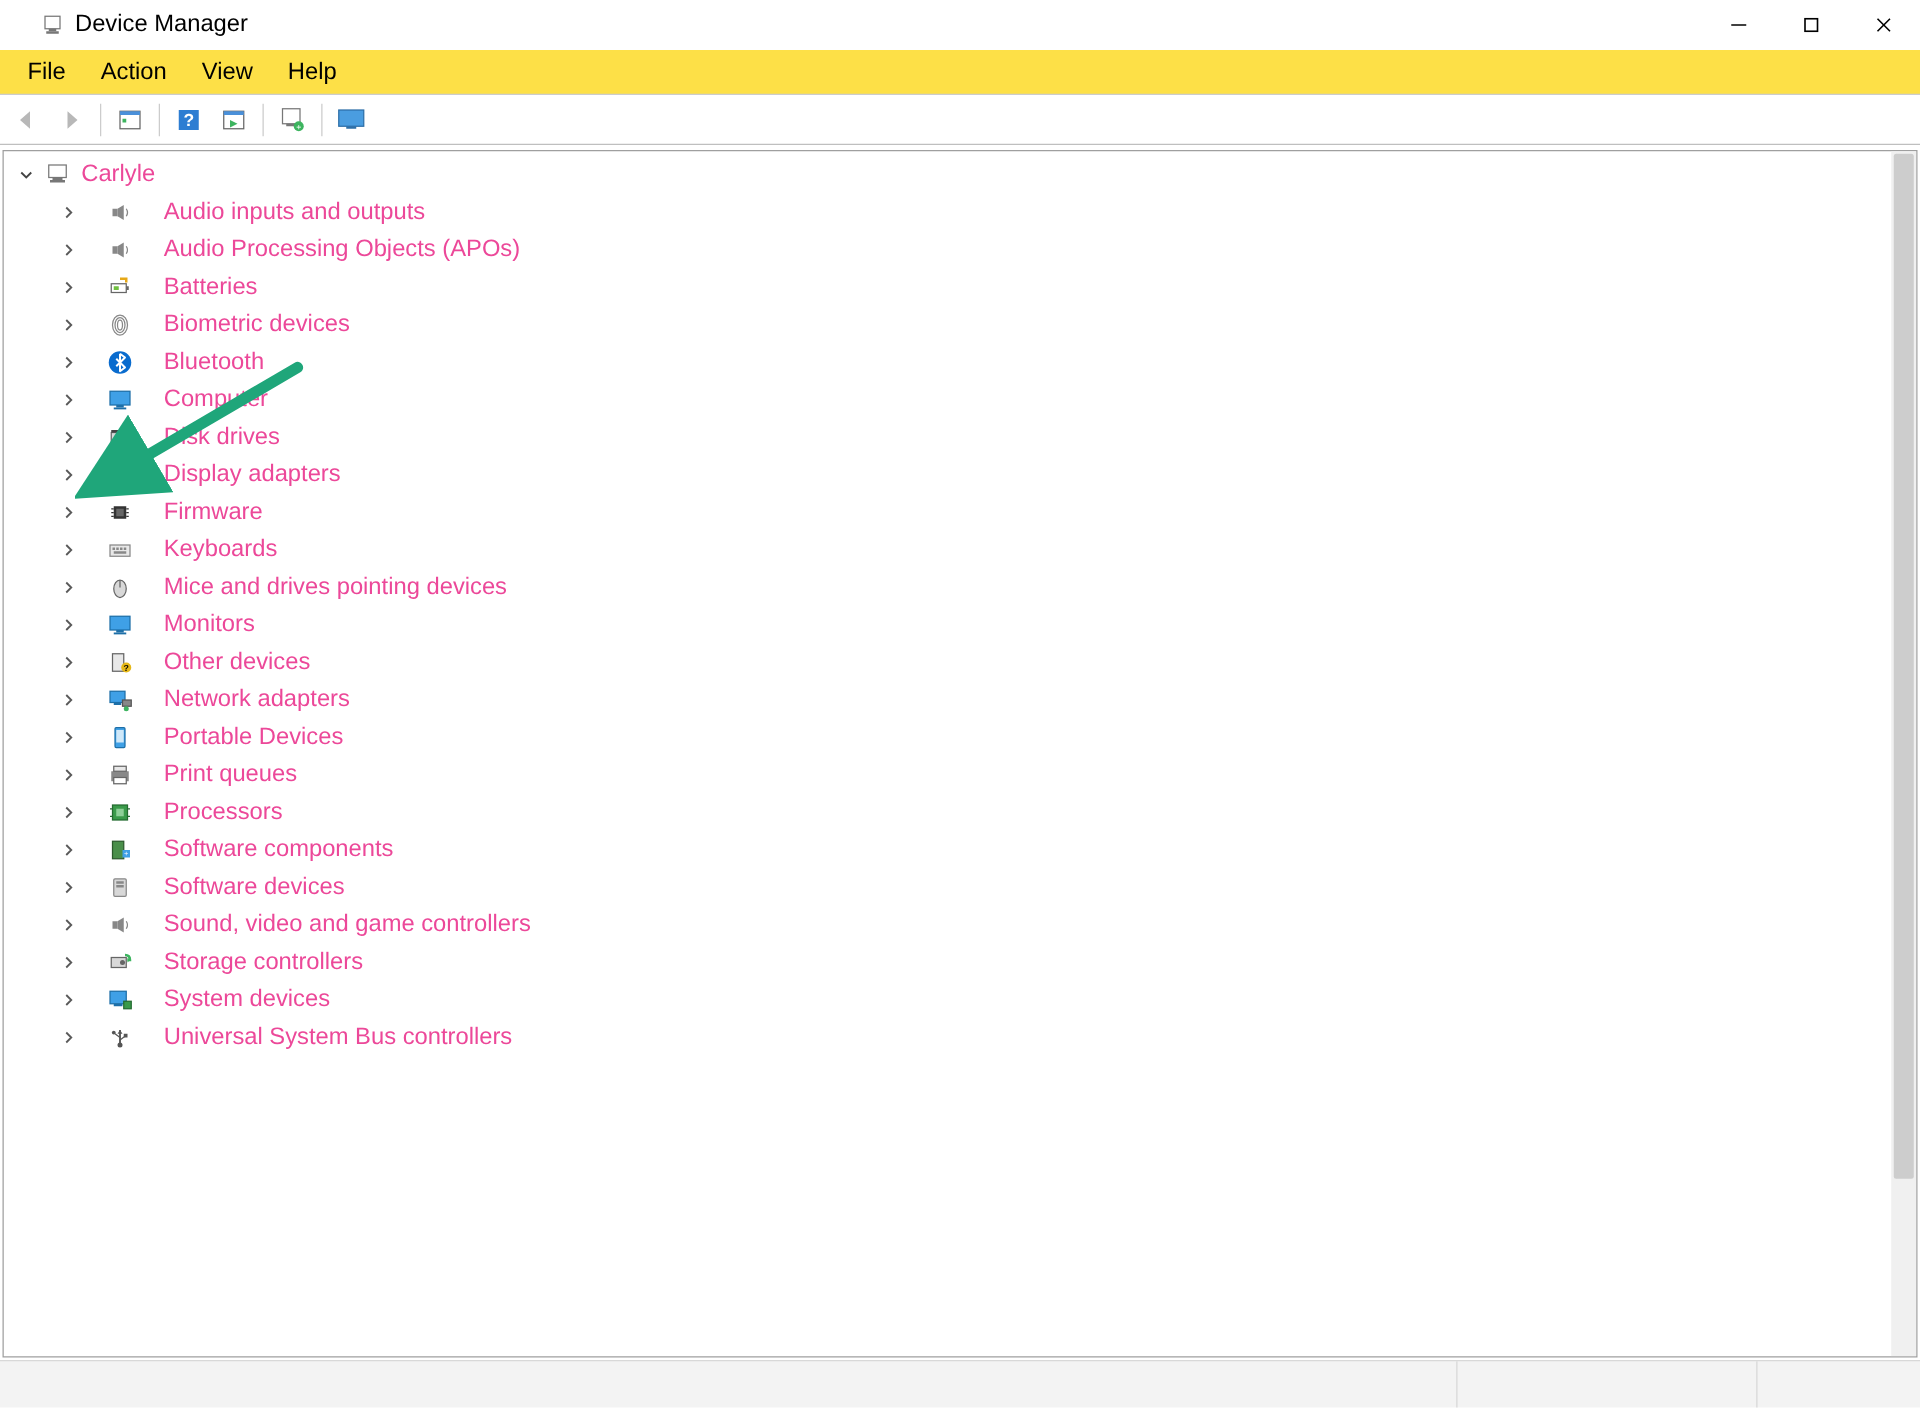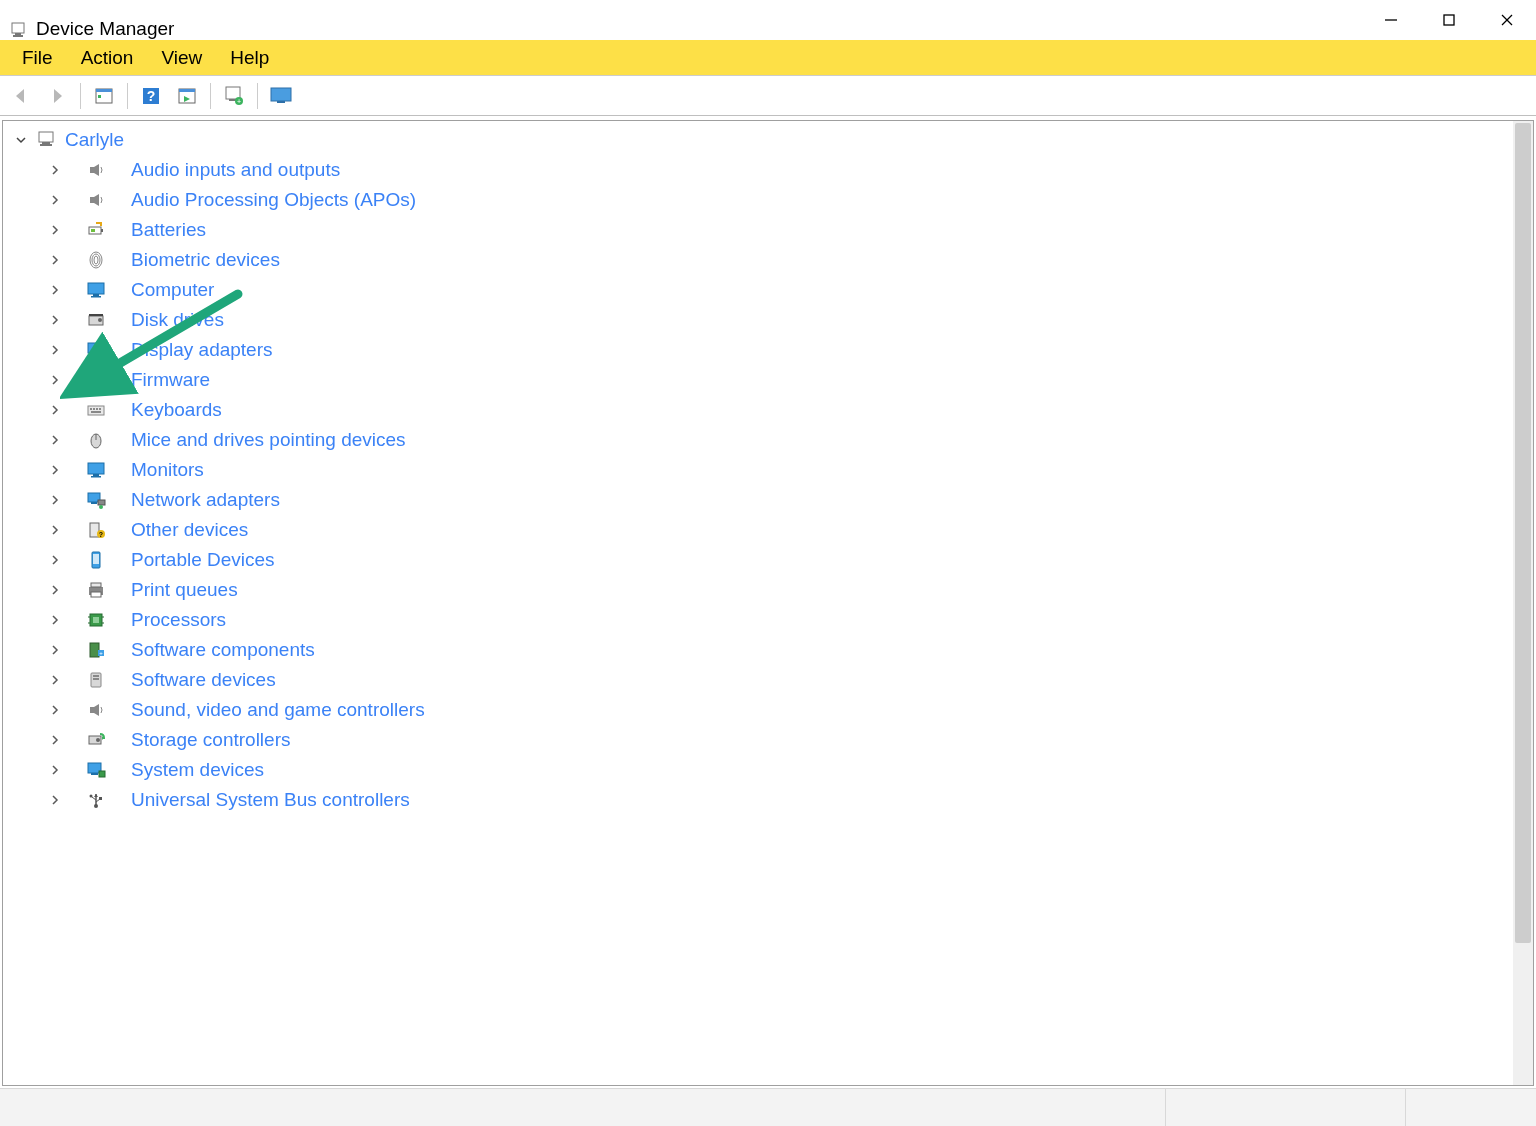--- a/index.html
+++ b/index.html
@@ -1,23 +1,24 @@
 <!DOCTYPE html>
 <html><head>
 <meta charset="utf-8">
 <style>
 * { margin: 0; padding: 0; box-sizing: border-box; font-family: "Segoe UI", Tahoma, sans-serif; }
 html, body { width: 1536px; height: 1126px; background: #ffffff; overflow: hidden; }
 
 .titlebar {
   height: 40px;
   display: flex;
-  align-items: flex-end;
+  align-items: center;
   background: #ffffff;
   position: relative;
+  padding-left: 24px;
 }
 .titlebar .app-icon { margin-left: 8px; width: 20px; height: 20px; display:flex; align-items:center; justify-content:center;}
 .titlebar .title { margin-left: 8px; font-size: 19px; color: #000; }
 .titlebar .win-controls { position: absolute; right: 0; top: 0; display: flex; height: 40px; }
 .win-btn { width: 58px; display: flex; align-items: center; justify-content: center; cursor: pointer; }
 
 .menubar {
   height: 36px;
   display: flex;
   align-items: center;
@@ -55,21 +56,21 @@
   background: #ffffff;
   overflow: hidden;
   padding-top: 4px;
 }
 .tree-root { }
 .tree-row {
   height: 30px;
   display: flex;
   align-items: center;
   font-size: 19px;
-  color: #3b82f6;
+  color: #ec4899;
   cursor: pointer;
   white-space: nowrap;
 }
 .tree-row .expander {
   width: 16px; height: 16px;
   display: flex; align-items: center; justify-content: center;
   margin-right: 6px;
   color: #5a5a5a;
 }
 .tree-row .node-icon {
@@ -283,20 +284,34 @@
     <span>Biometric devices</span>
       </div>
       <div class="tree-row level1">
     <span class="expander">
           <svg width="12" height="12" viewBox="0 0 12 12">
             <path d="M4 2 L8 6 L4 10" stroke="#5a5a5a" stroke-width="1.5" fill="none"></path>
           </svg>
         </span>
     <span class="node-icon">
           <svg width="20" height="20" viewBox="0 0 20 20">
+            <circle cx="10" cy="10" r="9" fill="#0a6cce"></circle>
+            <path d="M10 3 L14 6 L7 13 M7 7 L14 14 L10 17 L10 3" stroke="#fff" stroke-width="1.6" fill="none" stroke-linejoin="round"></path>
+          </svg>
+        </span>
+    <span>Bluetooth</span>
+      </div>
+      <div class="tree-row level1">
+    <span class="expander">
+          <svg width="12" height="12" viewBox="0 0 12 12">
+            <path d="M4 2 L8 6 L4 10" stroke="#5a5a5a" stroke-width="1.5" fill="none"></path>
+          </svg>
+        </span>
+    <span class="node-icon">
+          <svg width="20" height="20" viewBox="0 0 20 20">
             <rect x="2" y="3" width="16" height="11" fill="#3fa0e6" stroke="#1d6fa8"></rect>
             <rect x="7" y="14" width="6" height="2" fill="#1d6fa8"></rect>
             <rect x="5" y="16" width="10" height="1.5" fill="#1d6fa8"></rect>
           </svg>
         </span>
     <span>Computer</span>
       </div>
       <div class="tree-row level1">
     <span class="expander">
           <svg width="12" height="12" viewBox="0 0 12 12">
@@ -395,42 +410,42 @@
     <span>Monitors</span>
       </div>
       <div class="tree-row level1">
     <span class="expander">
           <svg width="12" height="12" viewBox="0 0 12 12">
             <path d="M4 2 L8 6 L4 10" stroke="#5a5a5a" stroke-width="1.5" fill="none"></path>
           </svg>
         </span>
     <span class="node-icon">
           <svg width="20" height="20" viewBox="0 0 20 20">
+            <rect x="4" y="3" width="9" height="14" fill="#e8e8e8" stroke="#666"></rect>
+            <circle cx="15" cy="14" r="4" fill="#e6b817"></circle>
+            <text x="15" y="17" font-size="7" fill="#000" text-anchor="middle" font-weight="bold">?</text>
+          </svg>
+        </span>
+    <span>Other devices</span>
+      </div>
+      <div class="tree-row level1">
+    <span class="expander">
+          <svg width="12" height="12" viewBox="0 0 12 12">
+            <path d="M4 2 L8 6 L4 10" stroke="#5a5a5a" stroke-width="1.5" fill="none"></path>
+          </svg>
+        </span>
+    <span class="node-icon">
+          <svg width="20" height="20" viewBox="0 0 20 20">
             <rect x="2" y="3" width="12" height="9" fill="#3fa0e6" stroke="#1d6fa8"></rect>
             <rect x="5" y="12" width="6" height="2" fill="#1d6fa8"></rect>
             <rect x="12" y="10" width="7" height="5" fill="#888" stroke="#555"></rect>
             <circle cx="15" cy="17" r="2" fill="#3db45f"></circle>
           </svg>
         </span>
     <span>Network adapters</span>
-      </div>
-      <div class="tree-row level1">
-    <span class="expander">
-          <svg width="12" height="12" viewBox="0 0 12 12">
-            <path d="M4 2 L8 6 L4 10" stroke="#5a5a5a" stroke-width="1.5" fill="none"></path>
-          </svg>
-        </span>
-    <span class="node-icon">
-          <svg width="20" height="20" viewBox="0 0 20 20">
-            <rect x="4" y="3" width="9" height="14" fill="#e8e8e8" stroke="#666"></rect>
-            <circle cx="15" cy="14" r="4" fill="#e6b817"></circle>
-            <text x="15" y="17" font-size="7" fill="#000" text-anchor="middle" font-weight="bold">?</text>
-          </svg>
-        </span>
-    <span>Other devices</span>
       </div>
       <div class="tree-row level1">
     <span class="expander">
           <svg width="12" height="12" viewBox="0 0 12 12">
             <path d="M4 2 L8 6 L4 10" stroke="#5a5a5a" stroke-width="1.5" fill="none"></path>
           </svg>
         </span>
     <span class="node-icon">
           <svg width="20" height="20" viewBox="0 0 20 20">
             <rect x="6" y="2" width="8" height="16" rx="1" fill="#3fa0e6" stroke="#1d6fa8"></rect>

